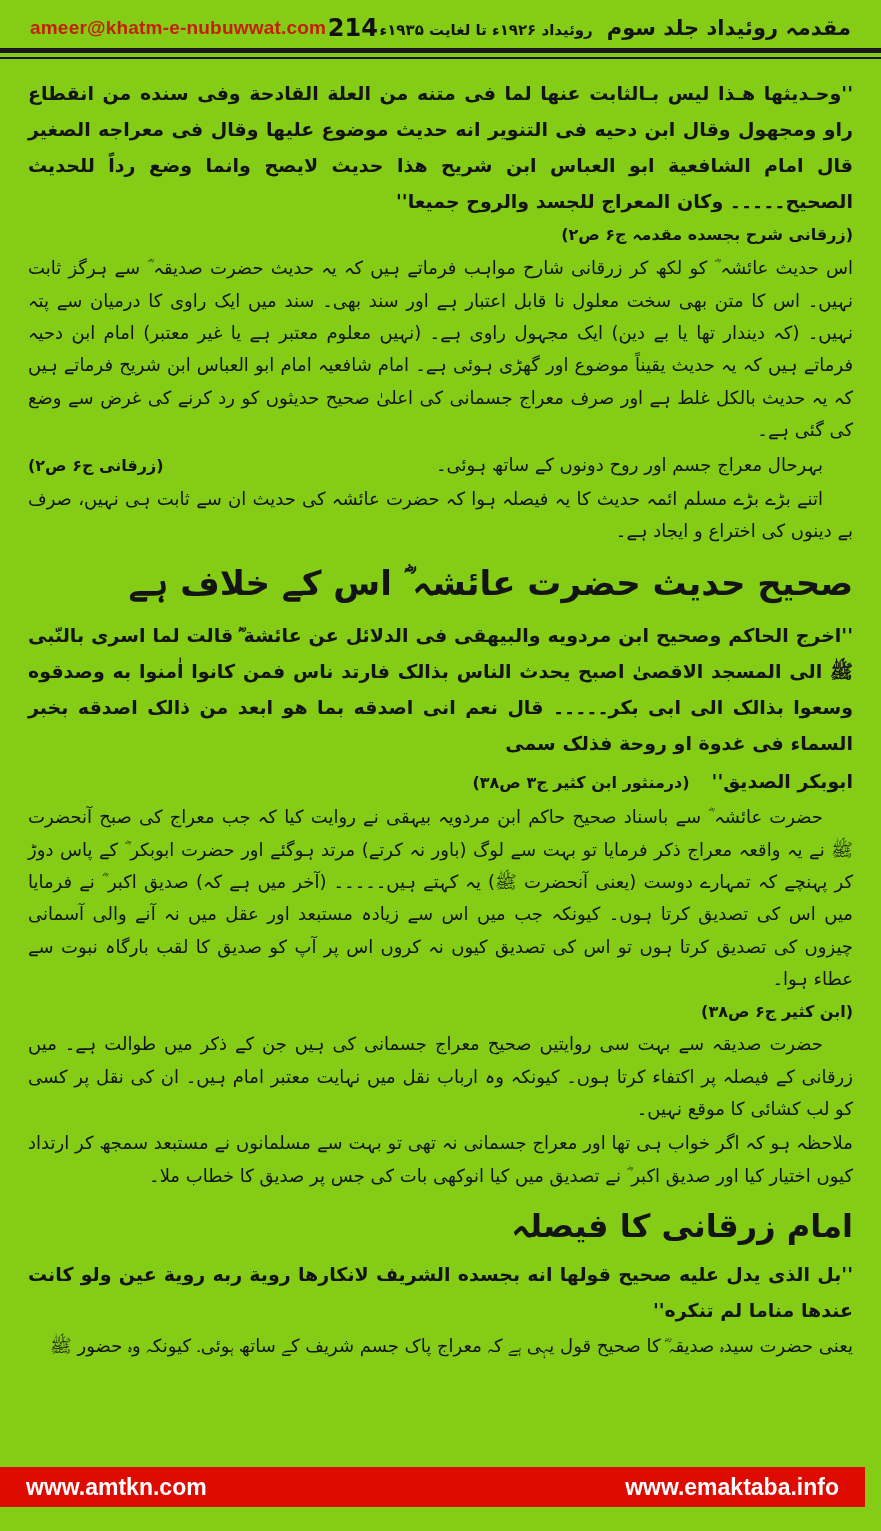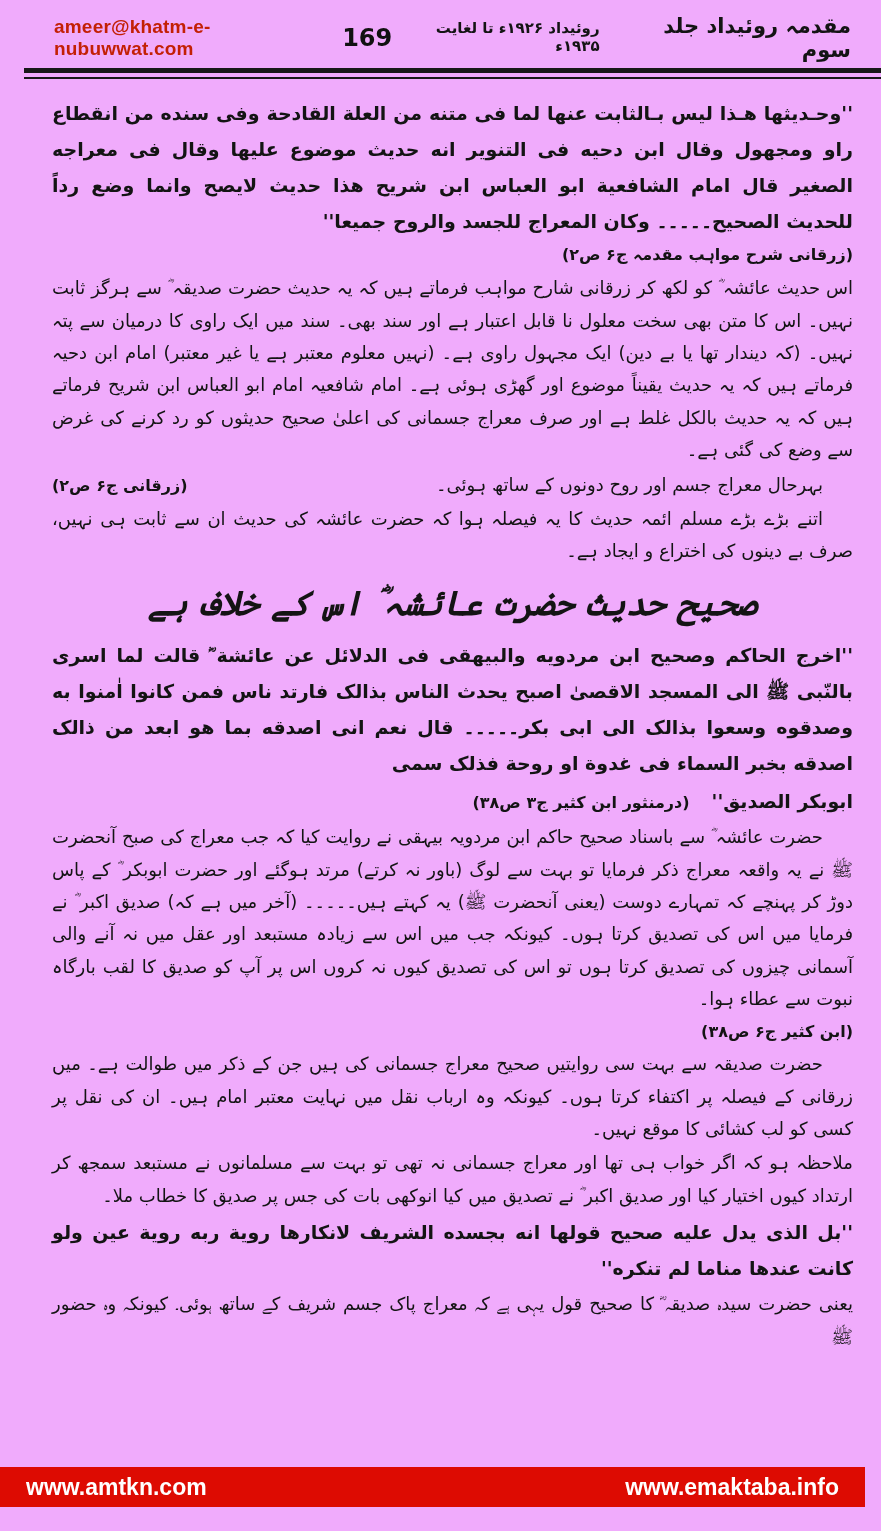--- a/index.html
+++ b/index.html
@@ -2,25 +2,24 @@
 <html lang="ur"><head>
 <meta charset="utf-8">
 <style>
   * { margin: 0; padding: 0; box-sizing: border-box; }
   html, body { background: #ffffff; }
   .page {
     position: relative;
     width: 881px;
     height: 1531px;
     margin: 0 auto;
-    background: #f0abfc;
+    background: #84cc16;
     overflow: hidden;
     font-family: "DejaVu Sans", sans-serif;
     color: #141414;
-    padding-left: 24px;
   }
   
   .hdr {
     display: flex;
     align-items: center;
     justify-content: space-between;
     direction: ltr;
     padding: 14px 30px 6px 30px;
   }
   .hdr .email {
@@ -70,26 +69,25 @@
   .urdu { font-size: 18px; margin-left: 16px; }
   .indent { text-indent: 30px; }
   .line-ref {
     display: flex;
     align-items: baseline;
     margin: 2px 0;
   }
   .line-ref.spread   { justify-content: space-between; }
   .line-ref.adjacent { justify-content: flex-start; gap: 22px; }
   .heading-center {
-    text-align: center;
+    text-align: right;
     font-size: 34px;
     font-weight: 700;
     line-height: 1.5;
     margin: 10px 0 8px 0;
-    font-style: italic;
   }
   .heading-right {
     text-align: right;
     font-size: 32px;
     font-weight: 700;
     line-height: 1.5;
     margin: 10px 0 6px 0;
   }
   
   .ftr {
@@ -114,34 +112,34 @@
     white-space: nowrap;
   }
 </style>
 </head>
 <body>
 
 <div class="page">
 
   <header class="hdr">
     <span class="email">ameer@khatm-e-nubuwwat.com</span>
-    <span class="pagenum">169</span>
+    <span class="pagenum">214</span>
     <span class="titles">
       <span class="booktitle">مقدمہ روئیداد جلد سوم</span>
       <span class="dateline">روئیداد ۱۹۲۶ء تا لغایت ۱۹۳۵ء</span>
     </span>
   </header>
 
   <div class="rule"></div>
 
   <main class="content" dir="rtl">
 
     <p class="arabic">''وحـدیثها هـذا لیس بـالثابت عنها لما فی متنه من العلة القادحة وفی سنده من انقطاع راو ومجهول وقال ابن دحیه فی التنویر انه حدیث موضوع علیها وقال فی معراجه الصغیر قال امام الشافعیة ابو العباس ابن شریح هذا حدیث لایصح وانما وضع رداً للحدیث الصحیح۔۔۔۔۔ وکان المعراج للجسد والروح جمیعا''</p>
 
-    <p class="ref">(زرقانی شرح مواہب مقدمہ ج۶ ص۲)</p>
+    <p class="ref">(زرقانی شرح بجسده مقدمہ ج۶ ص۲)</p>
 
     <p class="urdu">اس حدیث عائشہ ؓ کو لکھ کر زرقانی شارح مواہب فرماتے ہیں کہ یہ حدیث حضرت صدیقہ ؓ سے ہرگز ثابت نہیں۔ اس کا متن بھی سخت معلول نا قابل اعتبار ہے اور سند بھی۔ سند میں ایک راوی کا درمیان سے پتہ نہیں۔ (کہ دیندار تھا یا بے دین) ایک مجہول راوی ہے۔ (نہیں معلوم معتبر ہے یا غیر معتبر) امام ابن دحیہ فرماتے ہیں کہ یہ حدیث یقیناً موضوع اور گھڑی ہوئی ہے۔ امام شافعیہ امام ابو العباس ابن شریح فرماتے ہیں کہ یہ حدیث بالکل غلط ہے اور صرف معراج جسمانی کی اعلیٰ صحیح حدیثوں کو رد کرنے کی غرض سے وضع کی گئی ہے۔</p>
 
     <div class="line-ref spread">
       <span class="urdu indent">بہرحال معراج جسم اور روح دونوں کے ساتھ ہوئی۔</span>
       <span class="ref">(زرقانی ج۶ ص۲)</span>
     </div>
 
     <p class="urdu indent">اتنے بڑے بڑے مسلم ائمہ حدیث کا یہ فیصلہ ہوا کہ حضرت عائشہ کی حدیث ان سے ثابت ہی نہیں، صرف بے دینوں کی اختراع و ایجاد ہے۔</p>
 
@@ -155,20 +153,21 @@
     </div>
 
     <p class="urdu indent">حضرت عائشہ ؓ سے باسناد صحیح حاکم ابن مردویہ بیہقی نے روایت کیا کہ جب معراج کی صبح آنحضرت ﷺ نے یہ واقعہ معراج ذکر فرمایا تو بہت سے لوگ (باور نہ کرتے) مرتد ہوگئے اور حضرت ابوبکر ؓ کے پاس دوڑ کر پہنچے کہ تمہارے دوست (یعنی آنحضرت ﷺ) یہ کہتے ہیں۔۔۔۔۔ (آخر میں ہے کہ) صدیق اکبر ؓ نے فرمایا میں اس کی تصدیق کرتا ہوں۔ کیونکہ جب میں اس سے زیادہ مستبعد اور عقل میں نہ آنے والی آسمانی چیزوں کی تصدیق کرتا ہوں تو اس کی تصدیق کیوں نہ کروں اس پر آپ کو صدیق کا لقب بارگاہ نبوت سے عطاء ہوا۔</p>
 
     <p class="ref">(ابن کثیر ج۶ ص۳۸)</p>
 
     <p class="urdu indent">حضرت صدیقہ سے بہت سی روایتیں صحیح معراج جسمانی کی ہیں جن کے ذکر میں طوالت ہے۔ میں زرقانی کے فیصلہ پر اکتفاء کرتا ہوں۔ کیونکہ وہ ارباب نقل میں نہایت معتبر امام ہیں۔ ان کی نقل پر کسی کو لب کشائی کا موقع نہیں۔</p>
 
     <p class="urdu">ملاحظہ ہو کہ اگر خواب ہی تھا اور معراج جسمانی نہ تھی تو بہت سے مسلمانوں نے مستبعد سمجھ کر ارتداد کیوں اختیار کیا اور صدیق اکبر ؓ نے تصدیق میں کیا انوکھی بات کی جس پر صدیق کا خطاب ملا۔</p>
 
+    <h2 class="heading-right">امام زرقانی کا فیصلہ</h2>
 
     <p class="arabic">''بل الذی یدل علیه صحیح قولها انه بجسده الشریف لانکارها رویة ربه رویة عین ولو کانت عندها مناما لم تنکره''</p>
 
     <p class="urdu">یعنی حضرت سیدہ صدیقہ ؓ کا صحیح قول یہی ہے کہ معراج پاک جسم شریف کے ساتھ ہوئی۔ کیونکہ وہ حضور ﷺ</p>
 
   </main>
 
   <footer class="ftr">
     <span class="link">www.amtkn.com</span>
     <span class="link">www.emaktaba.info</span>

